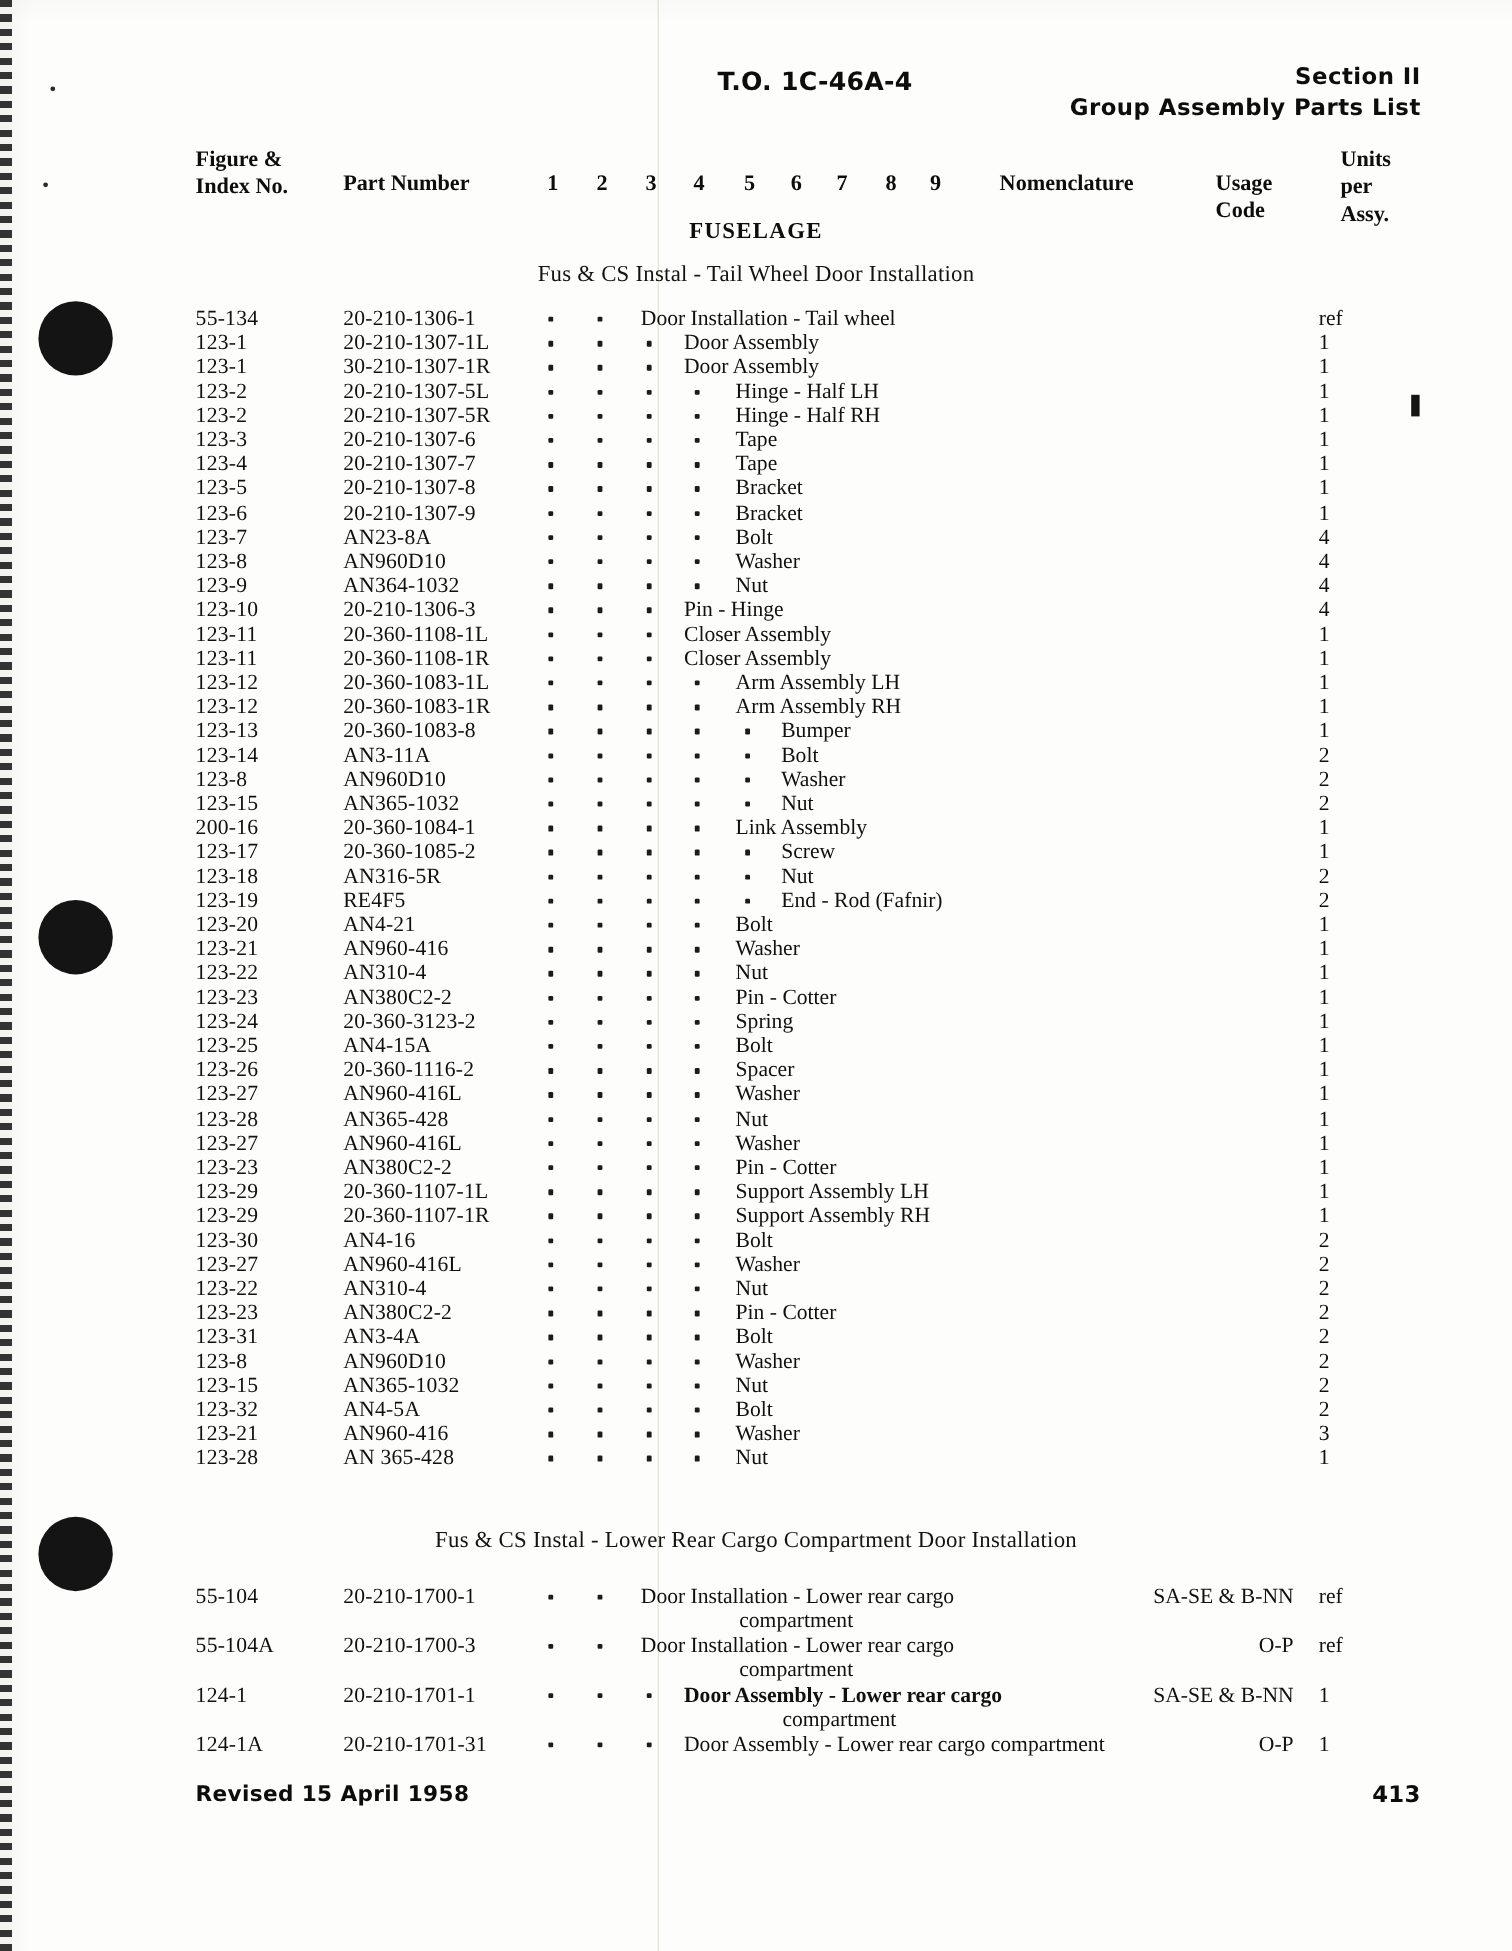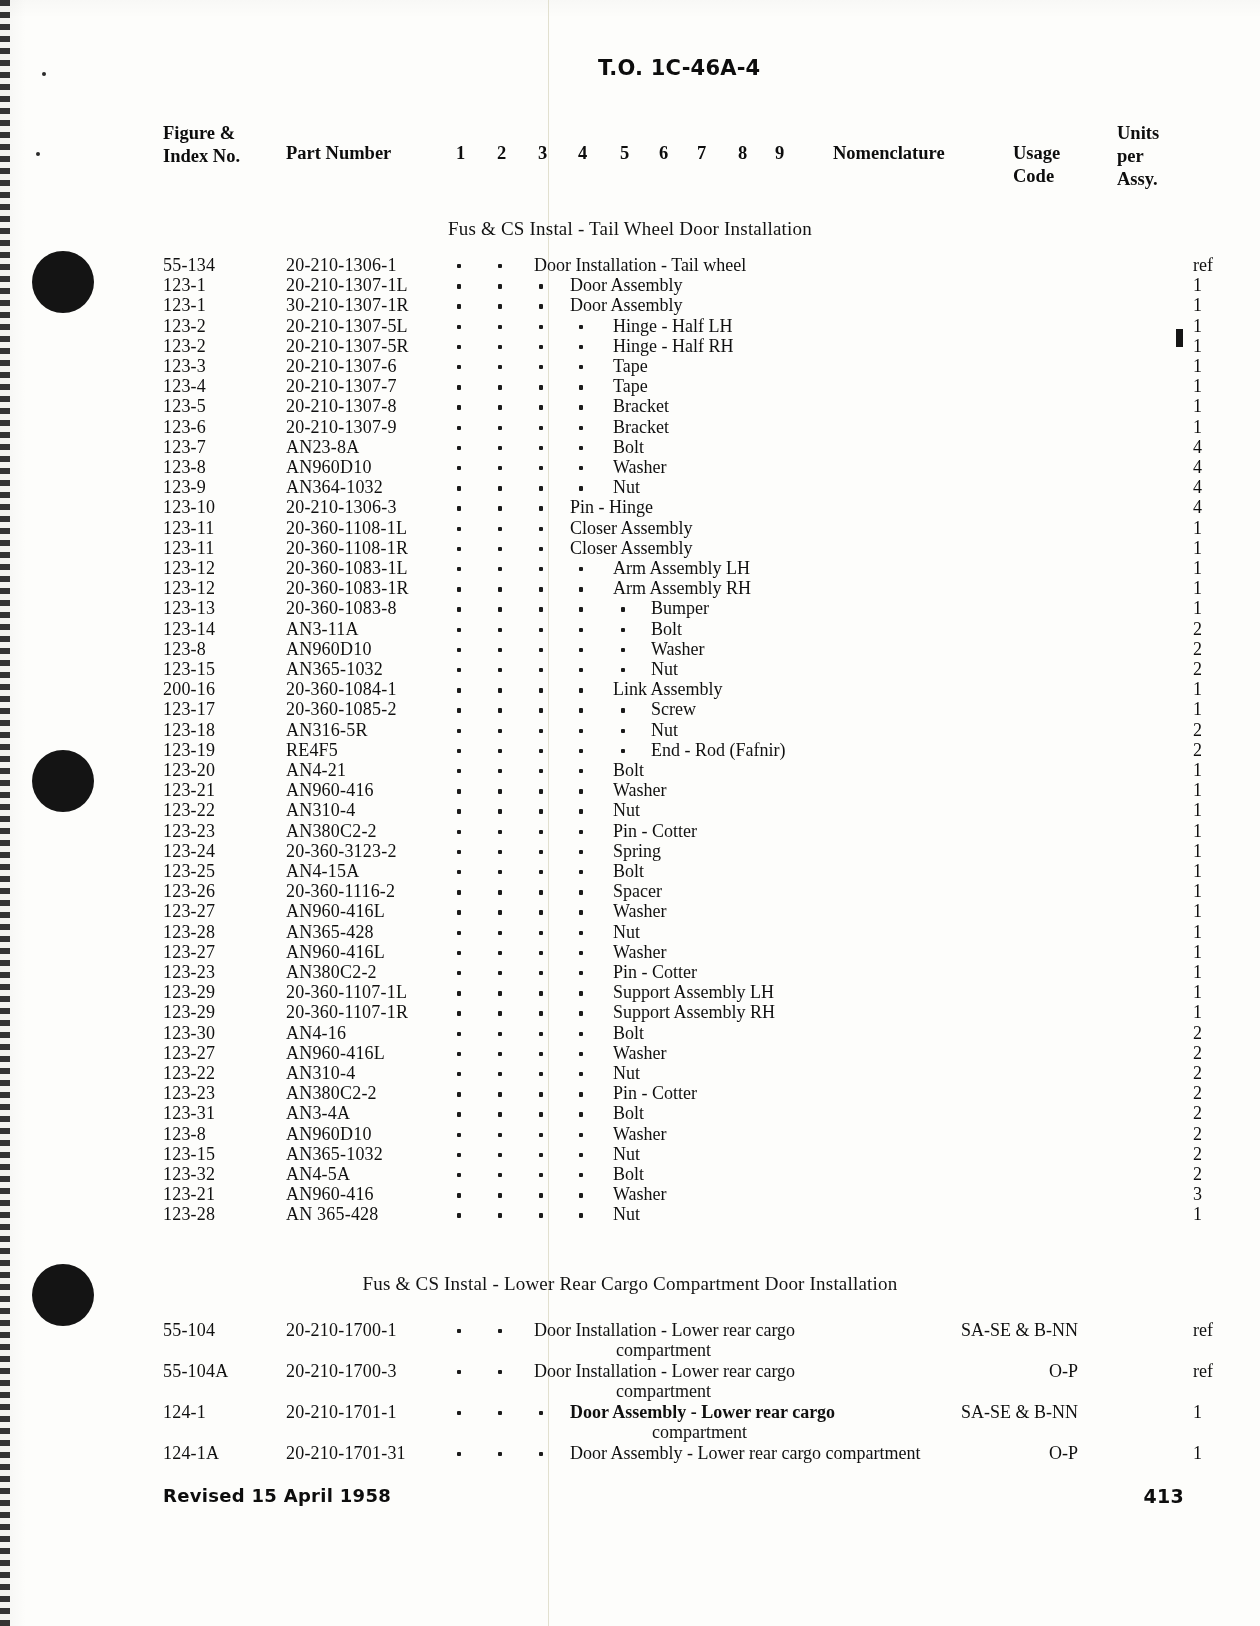--- a/index.html
+++ b/index.html
@@ -95,21 +95,21 @@
   }
   .c-index { position:absolute; left:163px; letter-spacing:.2px; }
   .c-part  { position:absolute; left:286px; letter-spacing:.2px; }
   .c-dots  { position:absolute; left:455px; width:375px; height:20px; }
   .c-dots i {
     position:absolute; top:9px; width:4.4px; height:4.4px;
     background:#1b1b1b; border-radius:1px; display:block;
   }
   .c-nom   { position:absolute; }
   .c-usage { position:absolute; right:182px; text-align:right; }
-  .c-units { position:absolute; left:1193px; text-align:center; }
+  .c-units { position:absolute; left:1099px; text-align:center; }
 
   .change-bar {
     position:absolute; left:1176px; top:329px;
     width:7px; height:18px; background:#151515;
   }
 
   
   .footer-left {
     position:absolute; left:163px; top:1485px;
     font-family:"DejaVu Sans", sans-serif; font-weight:bold;
@@ -129,20 +129,24 @@
   <div class="edge-strip"></div>
   <div class="fold-line"></div>
 
   <div class="punch p1"></div>
   <div class="punch p2"></div>
   <div class="punch p3"></div>
   <div class="speck" style="left:42px;top:72px;"></div>
   <div class="speck" style="left:36px;top:152px;"></div>
 
   <div class="doc-title">T.O. 1C-46A-4</div>
+  <div class="sect-block">
+    <div>Section II</div>
+    <div>Group Assembly Parts List</div>
+  </div>
 
   <div class="colhead ch-figure">
     <div>Figure &amp;</div>
     <div>Index No.</div>
   </div>
   <div class="colhead ch-part">Part Number</div>
   <div class="digit-row" id="digit-row">
       <span style="left: 456px;">1</span>
       <span style="left: 497px;">2</span>
       <span style="left: 538px;">3</span>
@@ -157,20 +161,21 @@
   <div class="colhead ch-usage">
     <div>Usage</div>
     <div>Code</div>
   </div>
   <div class="colhead ch-units">
     <div>Units</div>
     <div>per</div>
     <div>Assy.</div>
   </div>
 
+  <div class="fuselage" style="top:182px;">FUSELAGE</div>
 
   <div class="rows" id="rows-root">
       <div class="subtitle" style="top: 218px;">Fus &amp; CS Instal - Tail Wheel Door Installation</div>
       <div class="row" style="top: 255px;">
         <span class="c-index">55-134</span>
         <span class="c-part">20-210-1306-1</span>
         <span class="c-dots">
           <i style="left: 2px;"></i>
           <i style="left: 43px;"></i>
         </span>

